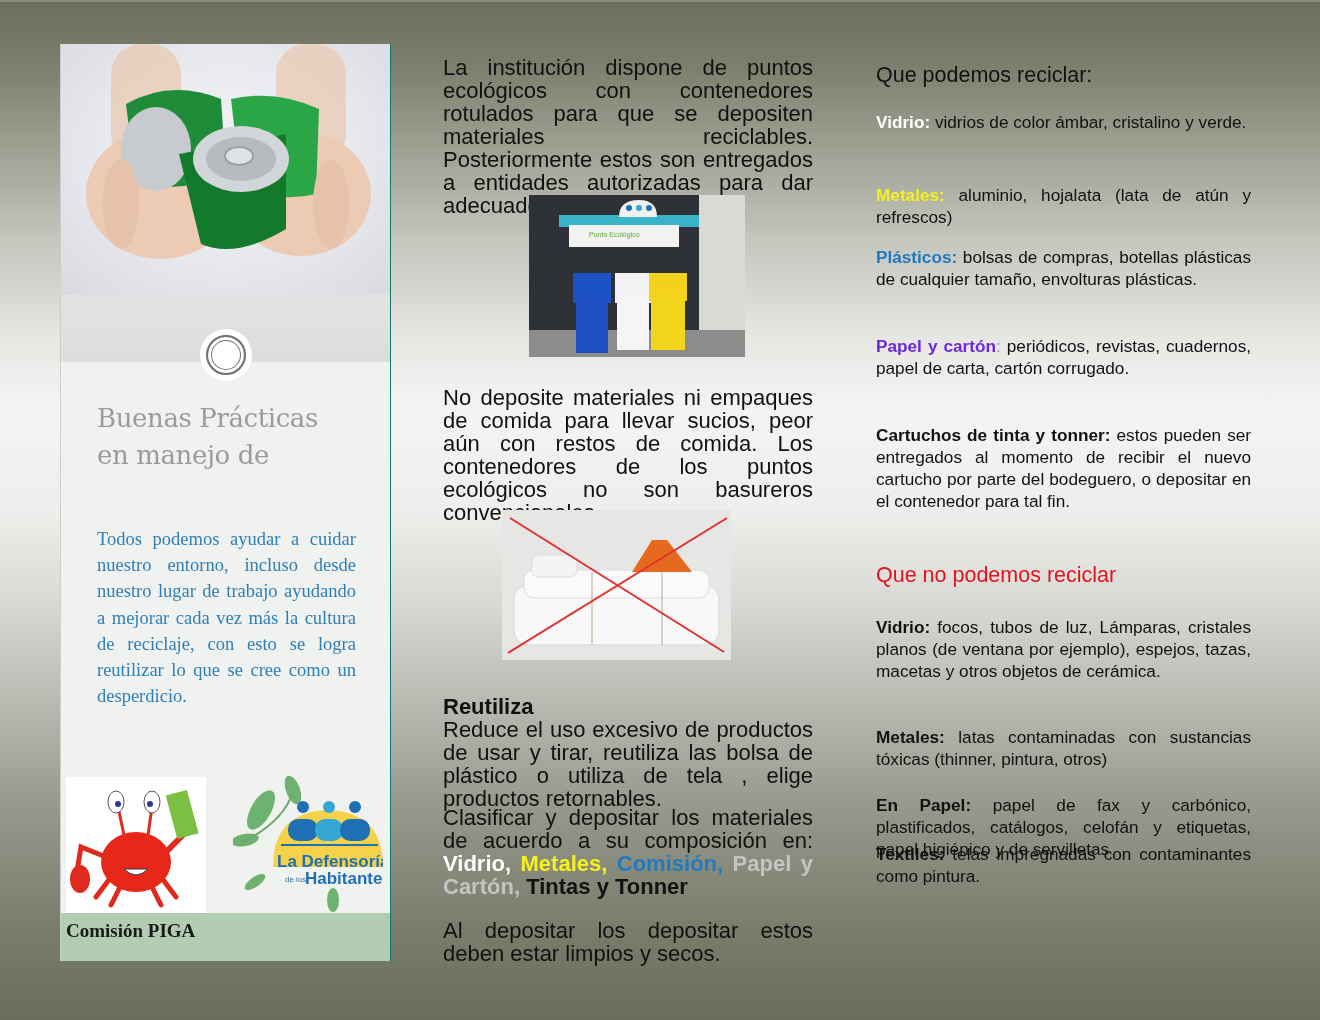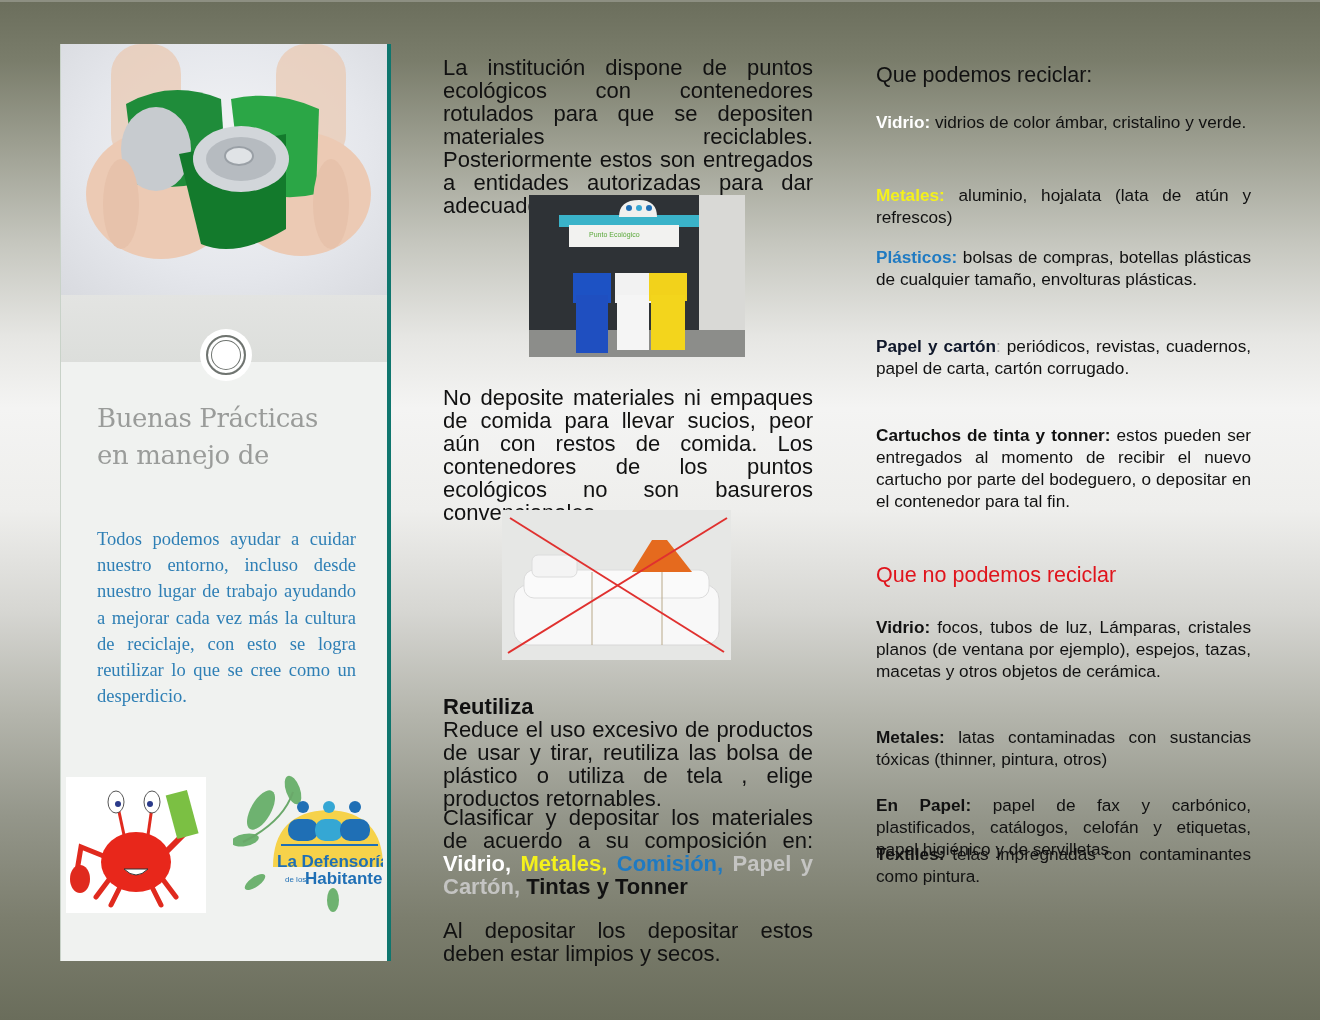--- a/index.html
+++ b/index.html
@@ -11,21 +11,21 @@
       #6b6e5c 0%, #7a7d6b 6%, #9c9e90 14%, #c6c7bf 24%,
       #e6e6e3 33%, #f4f4f3 40%, #eeeeec 50%, #d6d6d2 60%,
       #b4b5ac 70%, #94968a 80%, #7c7e6e 90%, #6a6d5b 100%);
   }
   .topline { position: absolute; left: 0; top: 0; width: 1320px; height: 2px; background: #8d8f82; }
 
   
   .left-panel {
     position: absolute; left: 60px; top: 44px; width: 331px; height: 917px;
     background: #f0f2f0;
-    border-left: 1px solid #c8d2c8; border-right: 4px solid #0f766e;
+    border-left: 1px solid #c8d2c8; border-right: 1px solid #0f766e;
     overflow: hidden;
   }
   .hero-photo {
     position: absolute; left: 0; top: 0; width: 331px; height: 251px;
     background: radial-gradient(ellipse at 50% 45%, #f4f5f7 0%, #e5e7ec 60%, #d8dadf 100%);
     overflow: hidden;
   }
   .hero-photo svg { position: absolute; left: 0; top: 0; }
   .hero-band {
     position: absolute; left: 0; top: 251px; width: 331px; height: 67px;
@@ -80,21 +80,21 @@
   .mid-p4 { position: absolute; left: 443px; top: 806px; width: 370px; }
   .mid-p5 { position: absolute; left: 443px; top: 919px; width: 370px; }
   .bold { font-weight: bold; }
 
   
   .r-block { position: absolute; left: 876px; width: 375px; font-size: 17.2px; line-height: 21.9px; color: #111; text-align: justify; }
   .r-heading { position: absolute; left: 876px; font-size: 21.5px; font-weight: normal; }
   .c-white { color: #ffffff; font-weight: bold; }
   .c-yellow { color: #f4f11c; font-weight: bold; }
   .c-blue { color: #1f7ac2; font-weight: bold; }
-  .c-grey { color: #0f172a; font-weight: bold; }
+  .c-grey { color: #6d28d9; font-weight: bold; }
   .c-black { color: #111; font-weight: bold; }
   .c-red { color: #e0141c; }
 </style>
 </head>
 <body>
 
 <div class="topline"></div>
 
 <div class="left-panel">
   <div class="hero-photo">
@@ -180,20 +180,23 @@
       <rect x="55" y="47" width="30" height="22" rx="10" fill="#1f6fb5"></rect>
       <rect x="82" y="47" width="28" height="22" rx="10" fill="#35a7d4"></rect>
       <rect x="107" y="47" width="30" height="22" rx="10" fill="#1f6fb5"></rect>
       <line x1="48" y1="73" x2="145" y2="73" stroke="#1f6fb5" stroke-width="2"></line>
       <text x="44" y="95" font-family="Liberation Sans, sans-serif" font-weight="bold" font-size="17" fill="#1f6fb5">La Defensoría</text>
       <text x="52" y="110" font-family="Liberation Sans, sans-serif" font-size="8" fill="#1f6fb5">de los</text>
       <text x="72" y="112" font-family="Liberation Sans, sans-serif" font-weight="bold" font-size="17" fill="#1f6fb5">Habitantes</text>
     </svg>
   </div>
 
+  <div class="footer-bar">
+    <span class="footer-label">Comisión PIGA</span>
+  </div>
 </div>
 
 <p class="col mid-p1">La institución dispone de puntos ecológicos con contenedores rotulados para que se depositen materiales reciclables. Posteriormente estos son entregados a entidades autorizadas para dar adecuado tratamiento.</p>
 
 <div class="photo-frame photo-bins">
   <svg width="216" height="162" viewBox="0 0 216 162">
     <rect width="216" height="162" fill="#2e3236"></rect>
     <rect x="170" y="0" width="46" height="162" fill="#d9d9d6"></rect>
     <rect x="0" y="135" width="216" height="27" fill="#8c8d8a"></rect>
     <rect x="30" y="20" width="140" height="12" fill="#3ab3c9"></rect>

